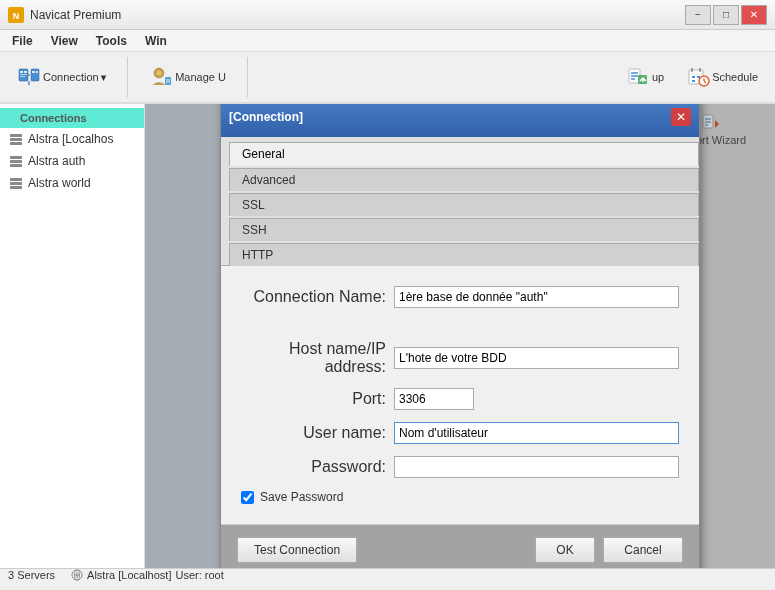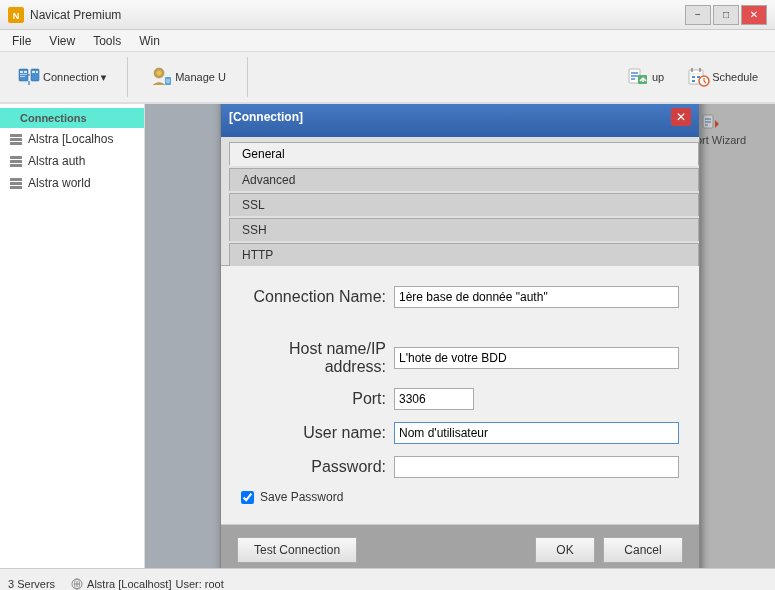--- a/index.html
+++ b/index.html
@@ -72,20 +72,21 @@
 
     
     .menu-bar {
       background: #f5f5f5;
       height: 22px;
       display: flex;
       align-items: center;
       padding: 0 4px;
       border-bottom: 1px solid #ddd;
       gap: 2px;
+      font-weight: bold;
     }
     .menu-item {
       padding: 2px 8px;
       font-size: 12px;
       color: #333;
       cursor: pointer;
     }
 
     
     .toolbar {
@@ -326,21 +327,21 @@
     .dialog-btn.primary {
       min-width: 60px;
     }
 
     
     .status-bar {
       height: 22px;
       background: #f0f0f0;
       border-top: 1px solid #ccc;
       display: flex;
-      align-items: flex-end;
+      align-items: flex-start;
       padding: 0 8px;
       font-size: 11px;
       color: #333;
       gap: 16px;
     }
     .status-item {
       display: flex;
       align-items: center;
       gap: 4px;
     }

